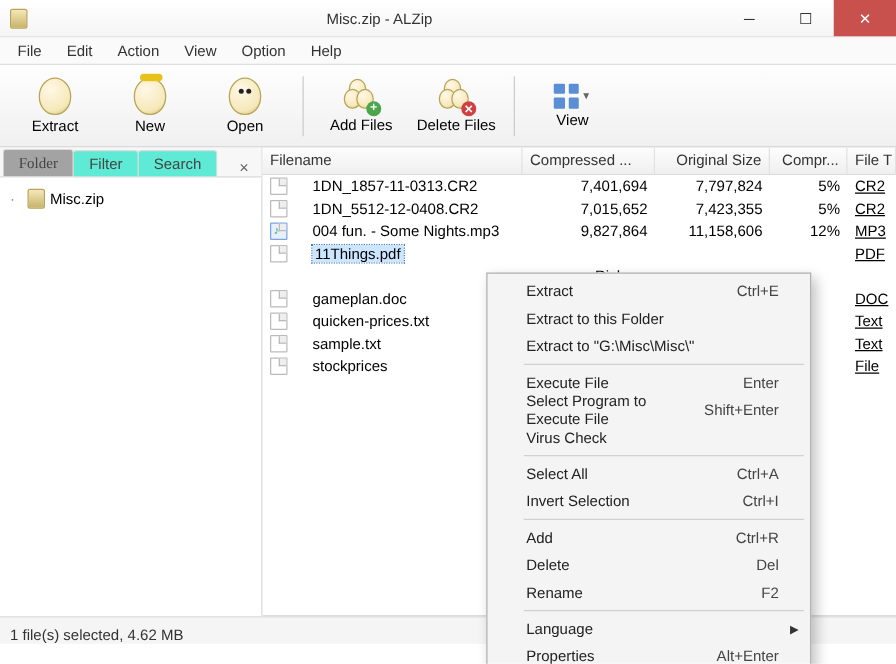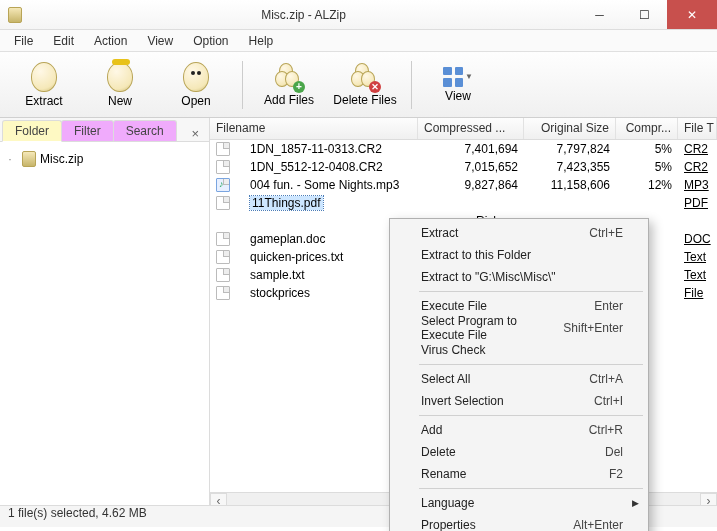--- a/index.html
+++ b/index.html
@@ -36,22 +36,22 @@
 .viewicon { width:20px; height:20px; display:grid; grid-template-columns:1fr 1fr; gap:3px; }
 .viewicon div{ background:#5a8fd6; border-radius:1px; }
 .dropcaret { font-size:8px; color:#666; margin-left:2px; }
 
 
 .workarea { position: absolute; top: 118px; bottom: 22px; left: 0; right: 0; display: flex; }
 
 
 .leftpanel { width: 210px; border-right: 1px solid #dcdcdc; display: flex; flex-direction: column; }
 .tabstrip { height: 24px; display: flex; align-items: flex-end; border-bottom: 1px solid #dcdcdc; padding-left: 2px; background:#f7f7f7; }
-.tab { padding: 3px 12px; border: 1px solid #dcdcdc; border-bottom: none; background: #f0abfc; margin-right: -1px; color: #444; border-radius: 3px 3px 0 0; }
-.tab.active { background: #fef9c3; position:relative; top:1px; border-bottom:1px solid #fff; }
+.tab { padding: 3px 12px; border: 1px solid #dcdcdc; border-bottom: none; background: #5eead4; margin-right: -1px; color: #444; border-radius: 3px 3px 0 0; }
+.tab.active { background: #a3a3a3; position:relative; top:1px; border-bottom:1px solid #fff;font-family:Liberation Serif, serif; }
 .closex { margin-left: auto; margin-right: 6px; color: #666; font-size: 13px; padding:0 4px; }
 .treearea { flex:1; padding: 8px 6px; }
 .treerow { display:flex; align-items:center; gap:4px; padding:1px 2px; }
 .treecaret { width:10px; color:#888; }
 .zipicon { width:14px; height:16px; background: linear-gradient(#f5e8b8,#c7b56a); border:1px solid #b8a456; border-radius:2px; }
 
 
 .rightpanel { flex:1; display:flex; flex-direction:column; overflow:hidden; }
 .listheader { height:22px; display:flex; border-bottom: 1px solid #dcdcdc; background: linear-gradient(#fdfdfd,#f0f0f0); }
 .col { padding: 3px 6px; border-right: 1px solid #e2e2e2; color:#333; overflow:hidden; white-space:nowrap; }
@@ -75,21 +75,21 @@
 .fi.mp3::after{ content:"♪"; position:absolute; font-size:9px; color:#3a6; left:2px; top:0; }
 .fi.pdf::after{ content:""; }
 
 
 .hscroll { height:17px; background:#f0f0f0; border-top:1px solid #dcdcdc; display:flex; }
 .hscroll .arrow{ width:17px; text-align:center; color:#666; border:1px solid #dcdcdc; background:#f7f7f7; }
 .hscroll .track{ flex:1; }
 .hscroll .arrow.r{ margin-left:auto; }
 
 
-.statusbar { position:absolute; bottom:4px; left:0; right:0; height:22px; border-top:1px solid #dcdcdc; background:#f5f5f5; display:flex; align-items:flex-start; padding:0 8px; color:#333; }
+.statusbar { position:absolute; bottom:16px; left:0; right:0; height:22px; border-top:1px solid #dcdcdc; background:#f5f5f5; display:flex; align-items:flex-end; padding:0 8px; color:#333; }
 
 
 .ctxmenu { position:absolute; left:389px; top:218px; width:260px; background:#f4f4f4; border:1px solid #b0b0b0; box-shadow: 4px 4px 10px rgba(0,0,0,0.25); padding:3px; z-index:50; }
 .ctxrow { height:22px; display:flex; align-items:center; padding:0 22px 0 28px; color:#222; position:relative; }
 .ctxrow .shortcut { margin-left:auto; color:#444; }
 .ctxrow .subarrow { position:absolute; right:6px; font-size:9px; color:#333; }
 .ctxsep { height:1px; background:#d0d0d0; margin:3px 2px 3px 26px; }
 
 .watermark { position:absolute; left:430px; top:395px; color:#c9dcb8; font-size:22px; font-style:italic; font-weight:bold; pointer-events:none; z-index:1; opacity:0.6; letter-spacing:1px; }
 </style>

